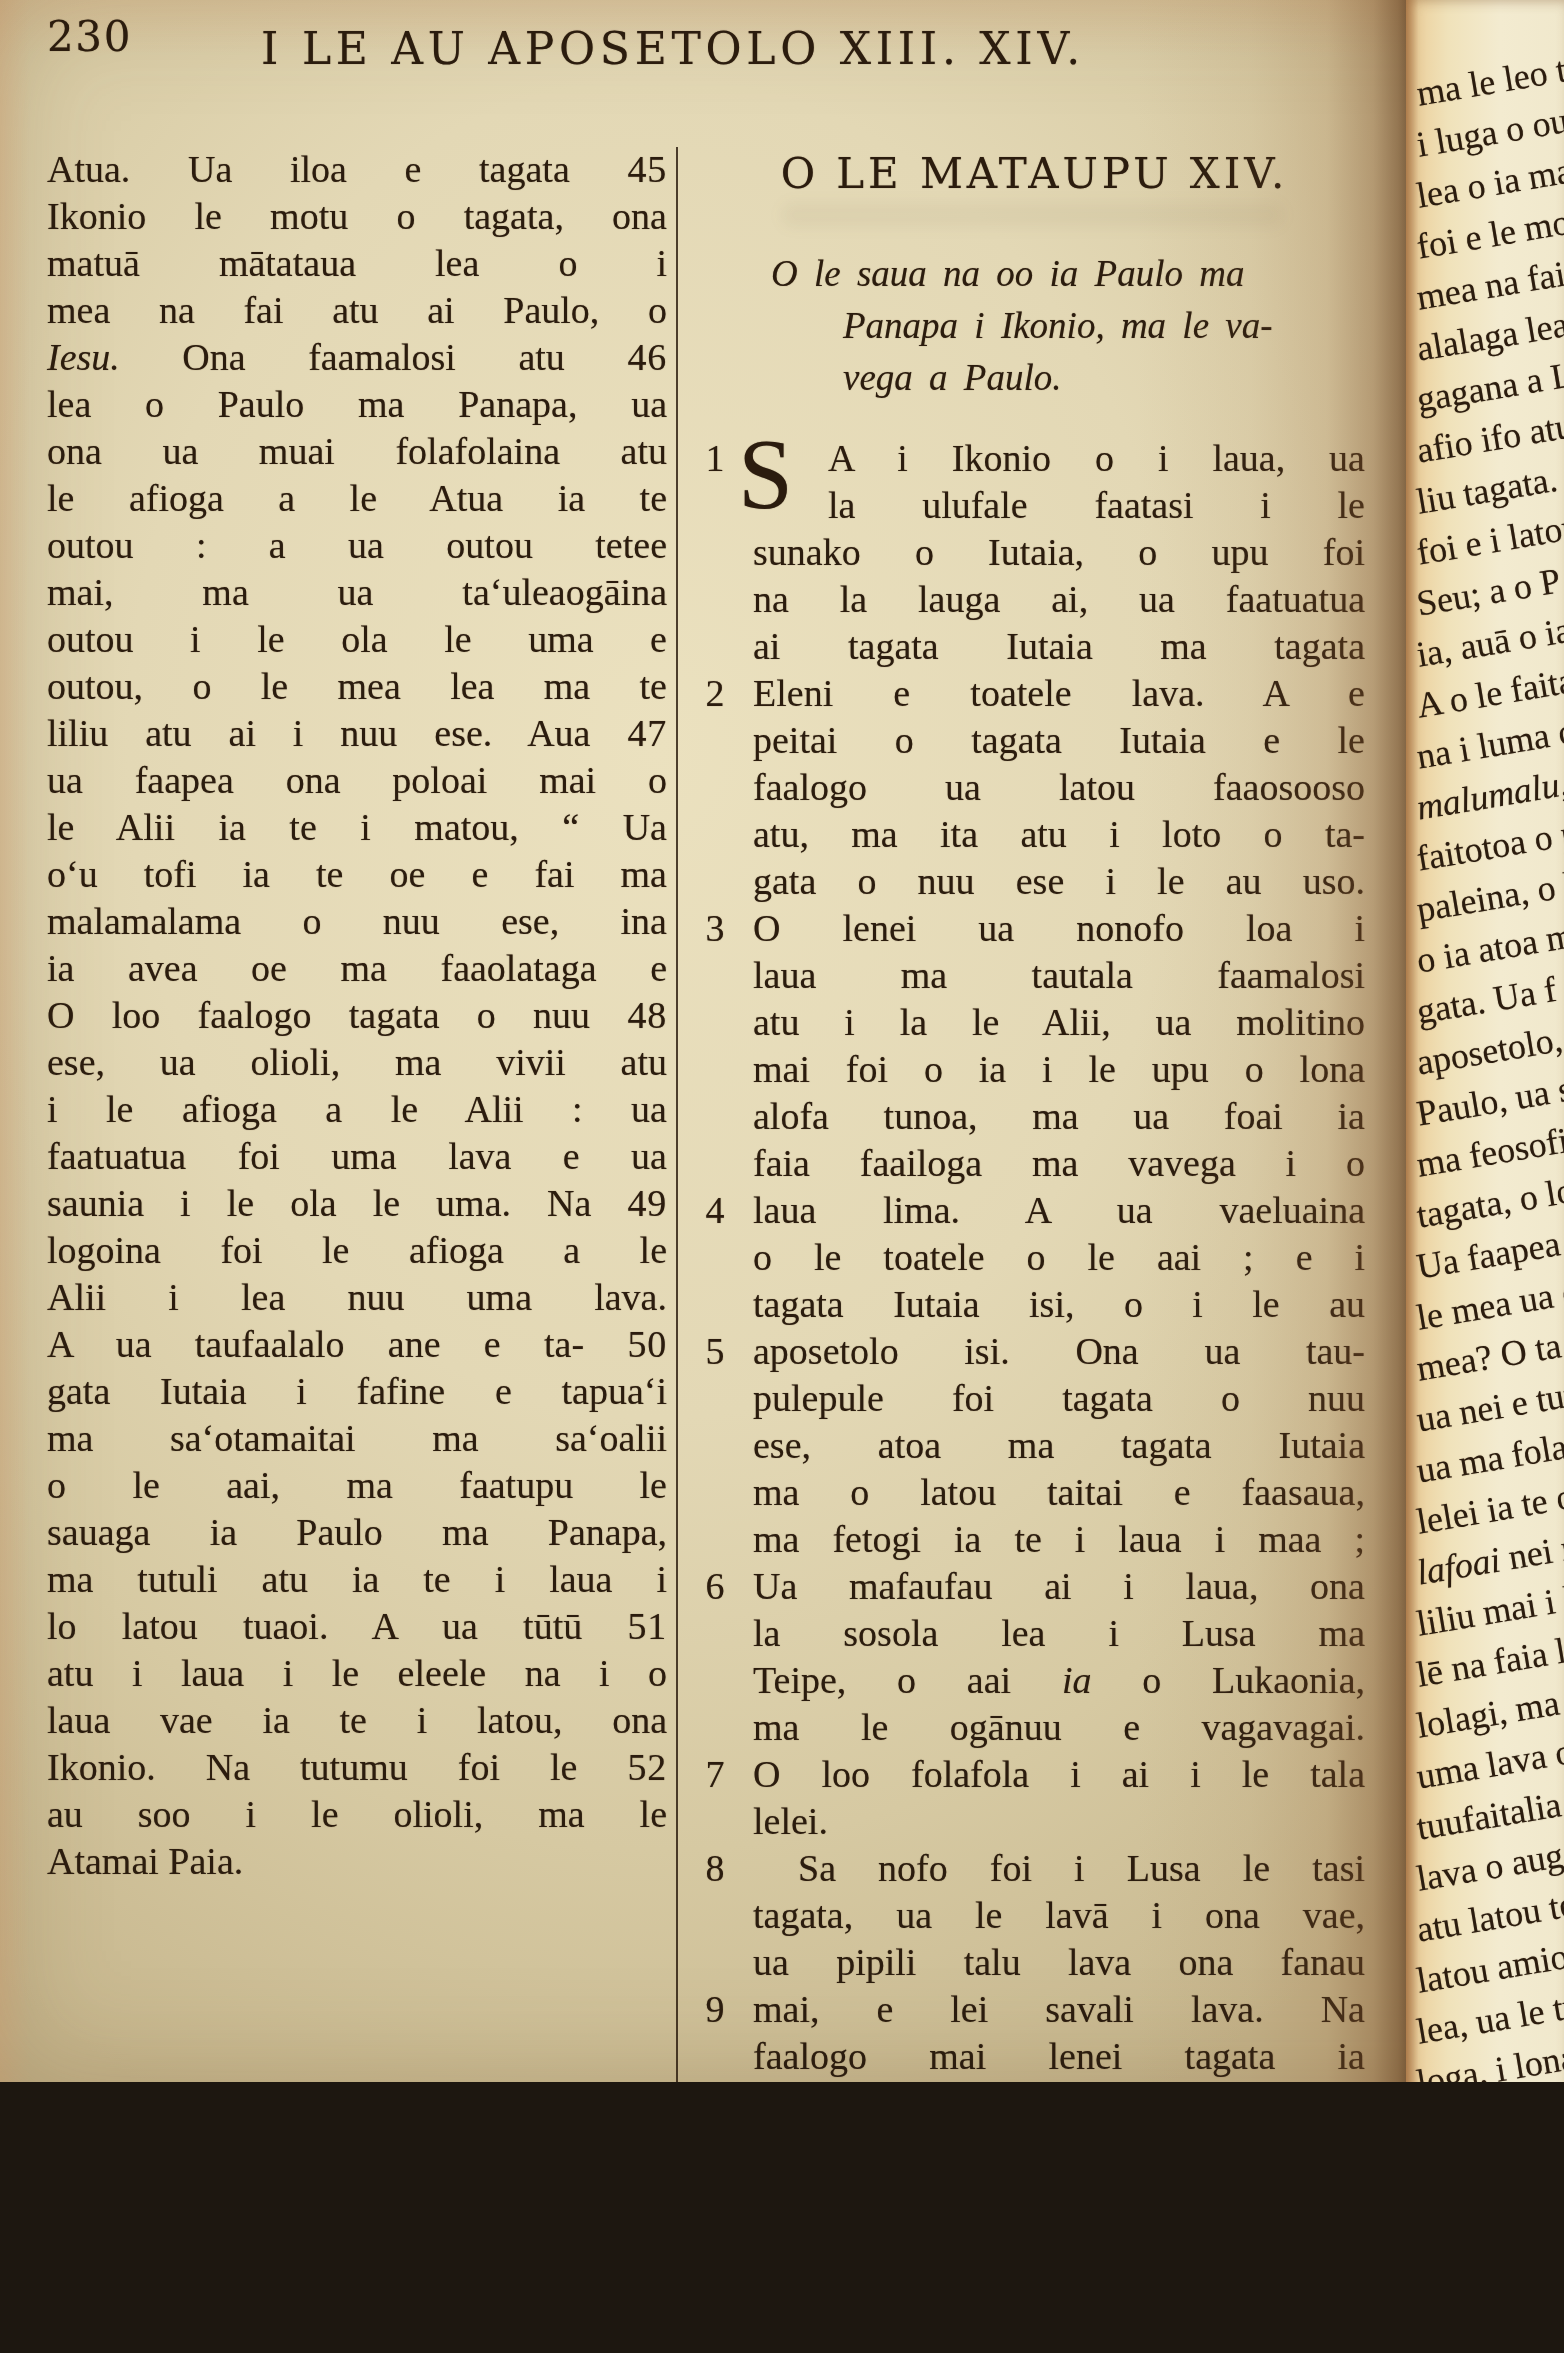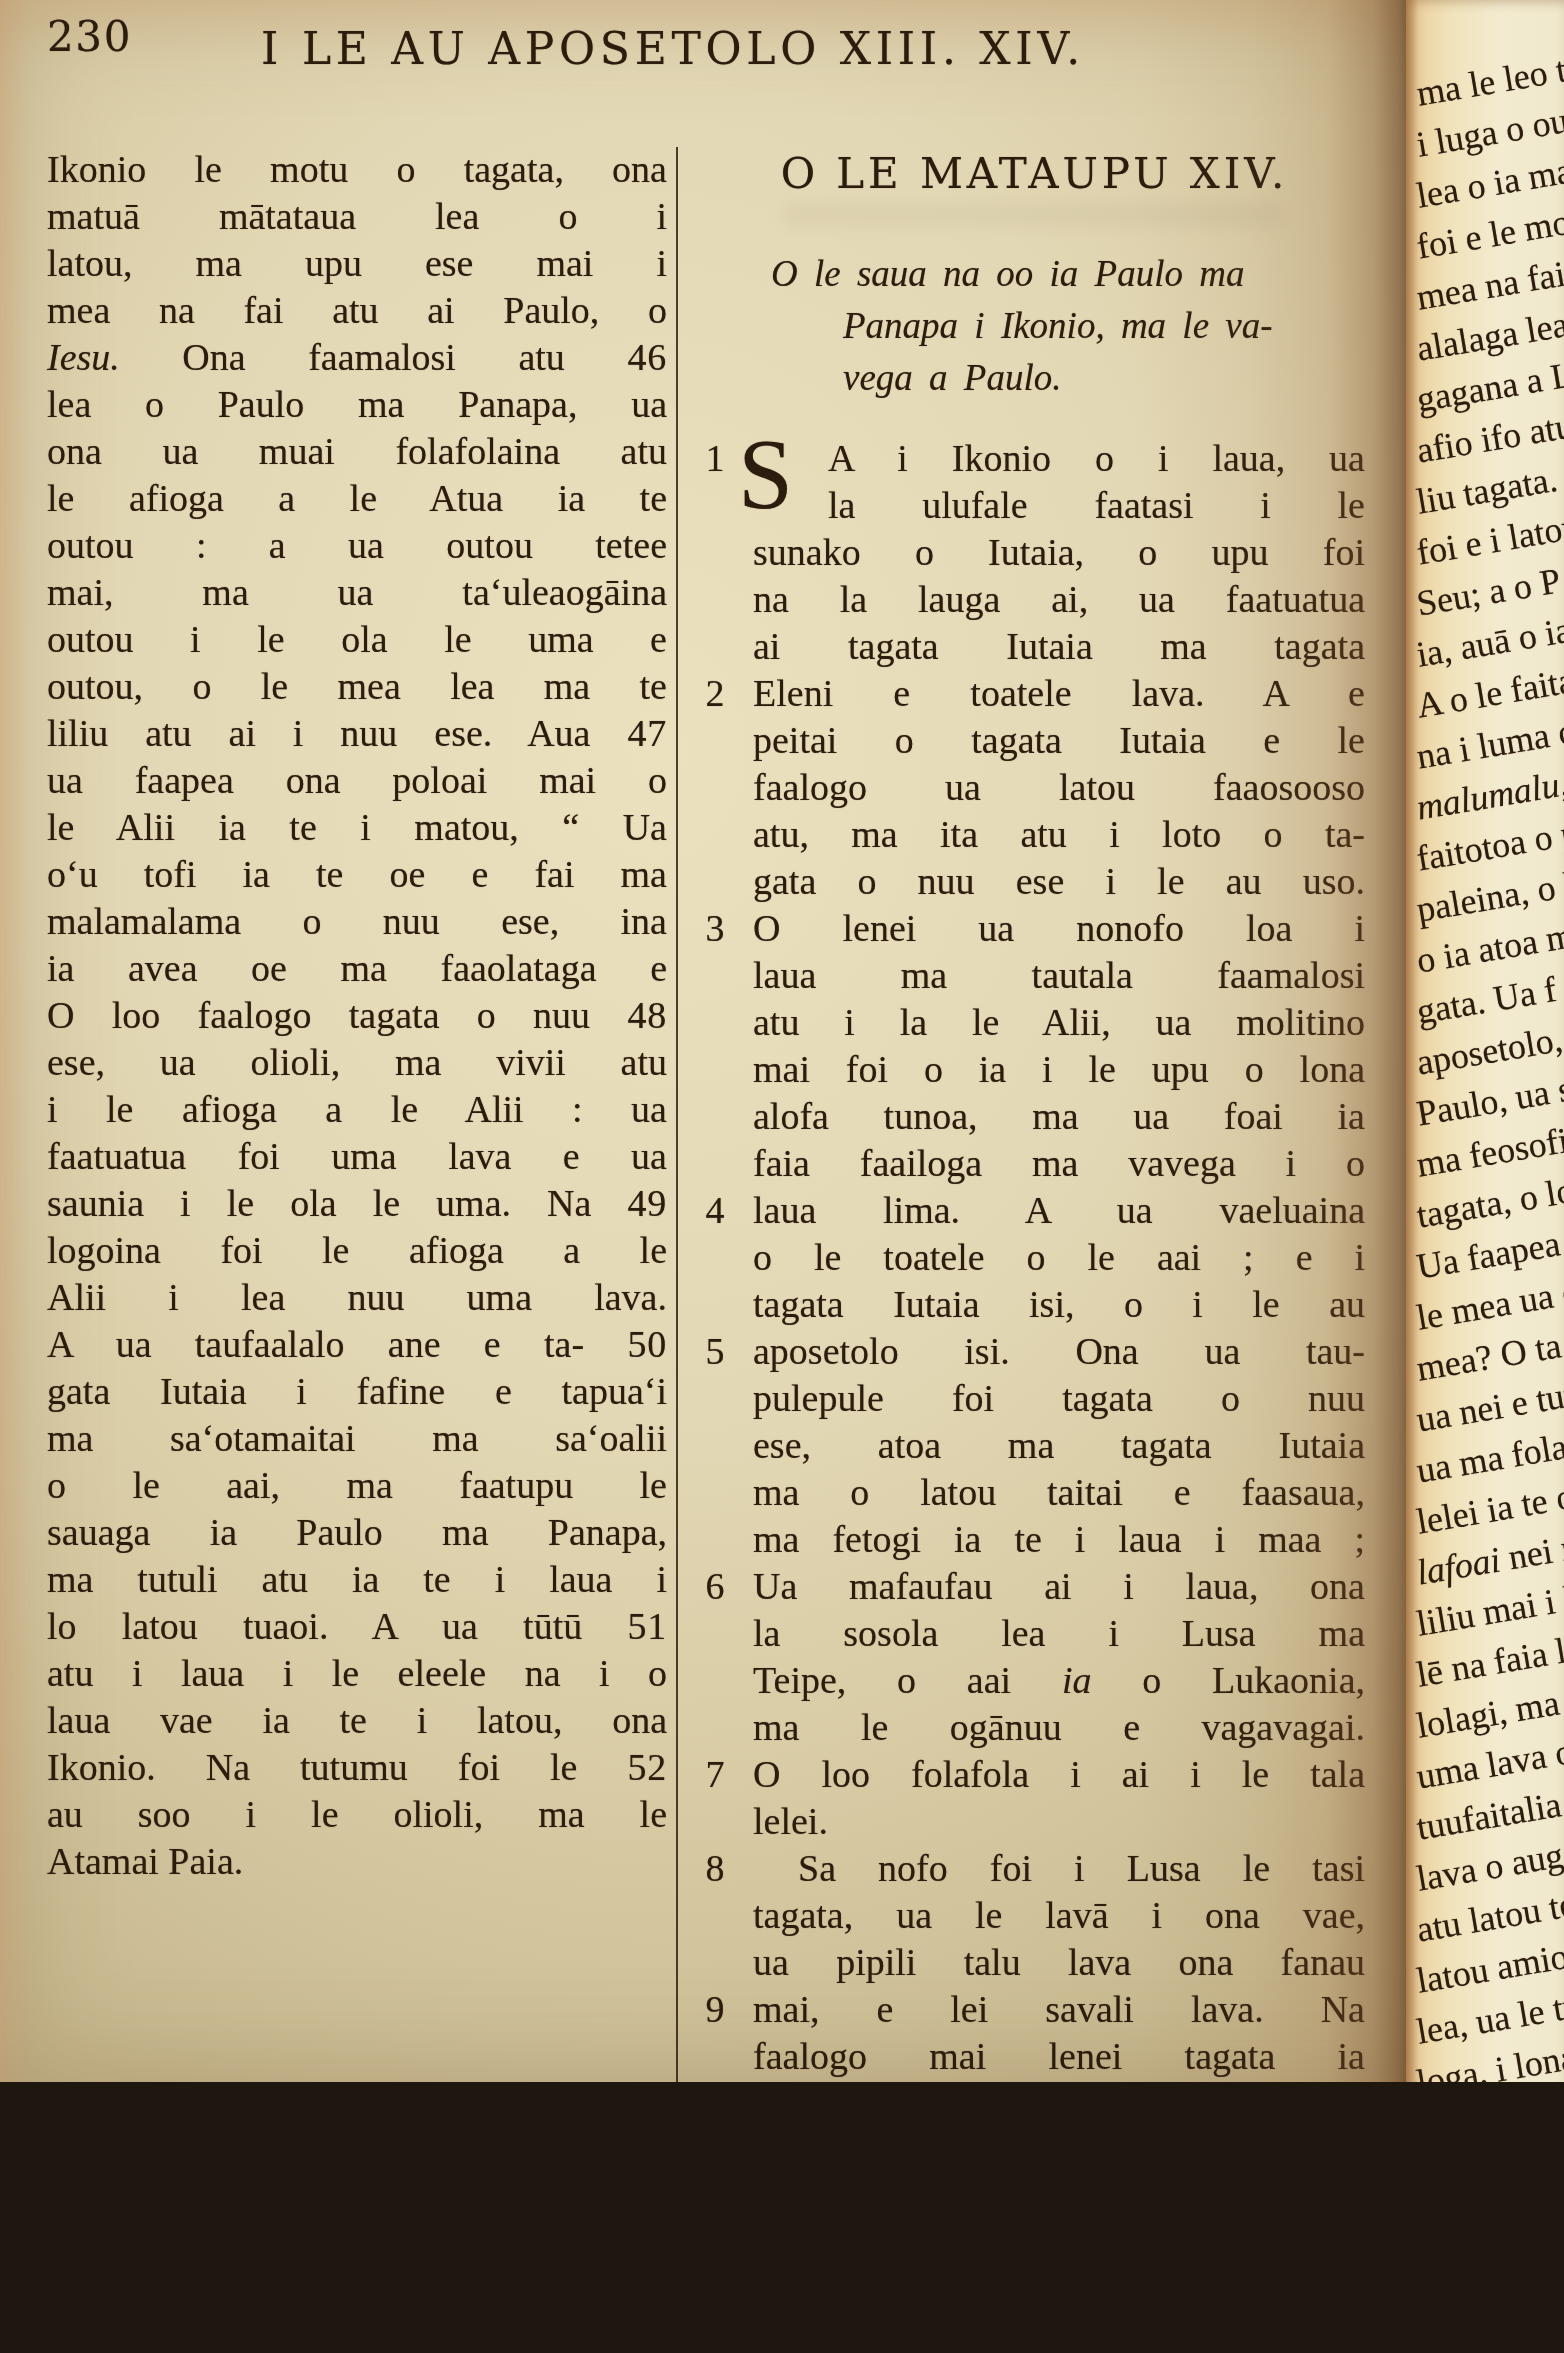--- a/index.html
+++ b/index.html
@@ -124,23 +124,23 @@
 <body>
 
 <div class="book">
 
   <div class="page-number">230</div>
   <div class="running-header">I LE AU APOSETOLO XIII. XIV.</div>
 
   <div class="col-divider"></div>
 
   <div class="col left" id="left-col">
+      <div class="tline L"><span>Atua.  Ua iloa e tagata</span> <span class="vr">45</span></div>
       <div class="tline L"><span>Ikonio le motu o tagata, ona</span></div>
       <div class="tline L"><span>matuā mātataua lea o i</span></div>
-      <div class="tline L"><span>latou, ma upu ese mai i</span></div>
       <div class="tline L"><span>mea na fai atu ai Paulo, o</span></div>
       <div class="tline L"><span class="it">Iesu.</span><span>  Ona faamalosi atu</span> <span class="vr">46</span></div>
       <div class="tline L"><span>lea o Paulo ma Panapa, ua</span></div>
       <div class="tline L"><span>ona ua muai folafolaina atu</span></div>
       <div class="tline L"><span>le afioga a le Atua ia te</span></div>
       <div class="tline L"><span>outou : a ua outou tetee</span></div>
       <div class="tline L"><span>mai, ma ua ta‘uleaogāina</span></div>
       <div class="tline L"><span>outou i le ola le uma e</span></div>
       <div class="tline L"><span>outou, o le mea lea ma te</span></div>
       <div class="tline L"><span>liliu atu ai i nuu ese.  Aua</span> <span class="vr">47</span></div>

